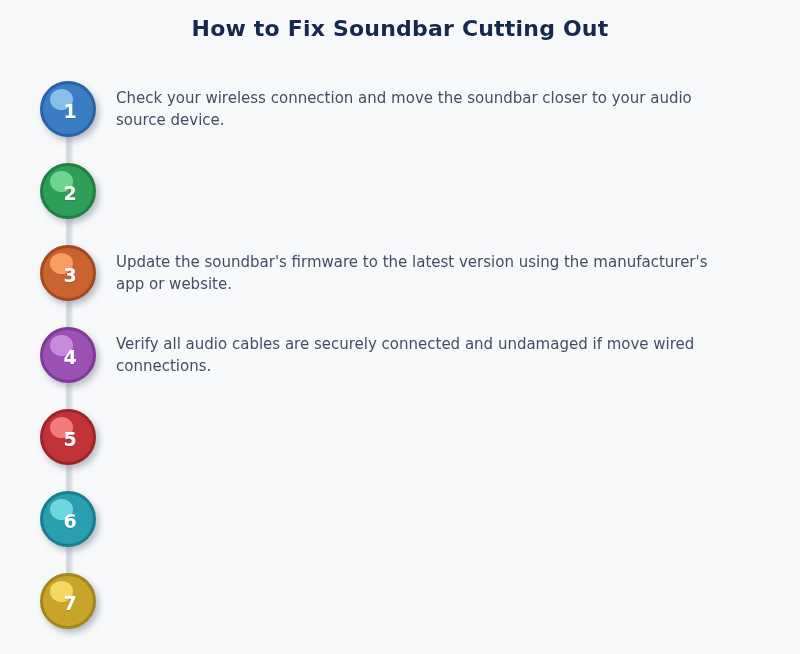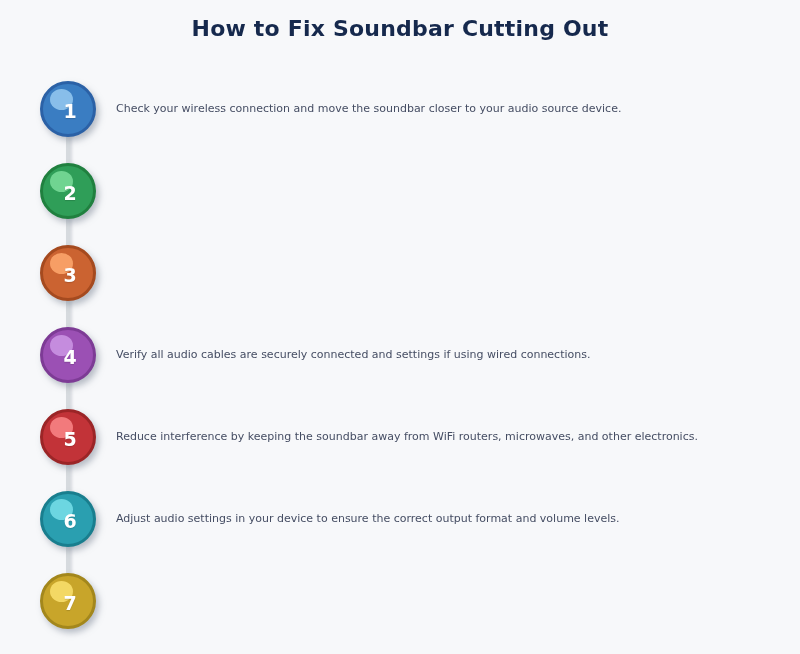--- a/index.html
+++ b/index.html
@@ -65,21 +65,21 @@
     position: relative;
     color: #ffffff;
     font-weight: bold;
     font-size: 19px;
     transform: translate(2px, 2px);
     text-shadow: 0 1px 1px rgba(0,0,0,0.15);
   }
   .step-text {
     margin-left: 20px;
     max-width: 620px;
-    font-size: 11px;
+    font-size: 15px;
     line-height: 22px;
     color: #454d63;
   }
 </style>
 </head>
 <body>
 
 <div class="page">
   <h1 class="title">How to Fix Soundbar Cutting Out</h1>
 
@@ -99,44 +99,43 @@
         <span class="highlight"></span>
         <span class="num">2</span>
       </div>
     </div>
 
     <div class="step" style="--fill: #cb6331; --border: #a54a1f; --highlight: #f9a168;">
       <div class="badge">
         <span class="highlight"></span>
         <span class="num">3</span>
       </div>
+      <p class="step-text">Update the soundbar's firmware to the latest version using the manufacturer's app or website.</p>
     </div>
 
     <div class="step" style="--fill: #9b50b4; --border: #7d3b95; --highlight: #c78fe0;">
       <div class="badge">
         <span class="highlight"></span>
         <span class="num">4</span>
       </div>
-      <p class="step-text">Verify all audio cables are securely connected and settings if using wired connections.</p>
+      <p class="step-text">Verify all audio cables are securely connected and undamaged if move wired connections.</p>
     </div>
 
     <div class="step" style="--fill: #c23338; --border: #9b2527; --highlight: #f47e80;">
       <div class="badge">
         <span class="highlight"></span>
         <span class="num">5</span>
       </div>
-      <p class="step-text">Reduce interference by keeping the soundbar away from WiFi routers, microwaves, and other electronics.</p>
     </div>
 
     <div class="step" style="--fill: #2a9fb0; --border: #197e8e; --highlight: #70d9e4;">
       <div class="badge">
         <span class="highlight"></span>
         <span class="num">6</span>
       </div>
-      <p class="step-text">Adjust audio settings in your device to ensure the correct output format and volume levels.</p>
     </div>
 
     <div class="step" style="--fill: #c8a52a; --border: #a3871c; --highlight: #f6da67;">
       <div class="badge">
         <span class="highlight"></span>
         <span class="num">7</span>
       </div>
     </div>
   </div>
 </div>

